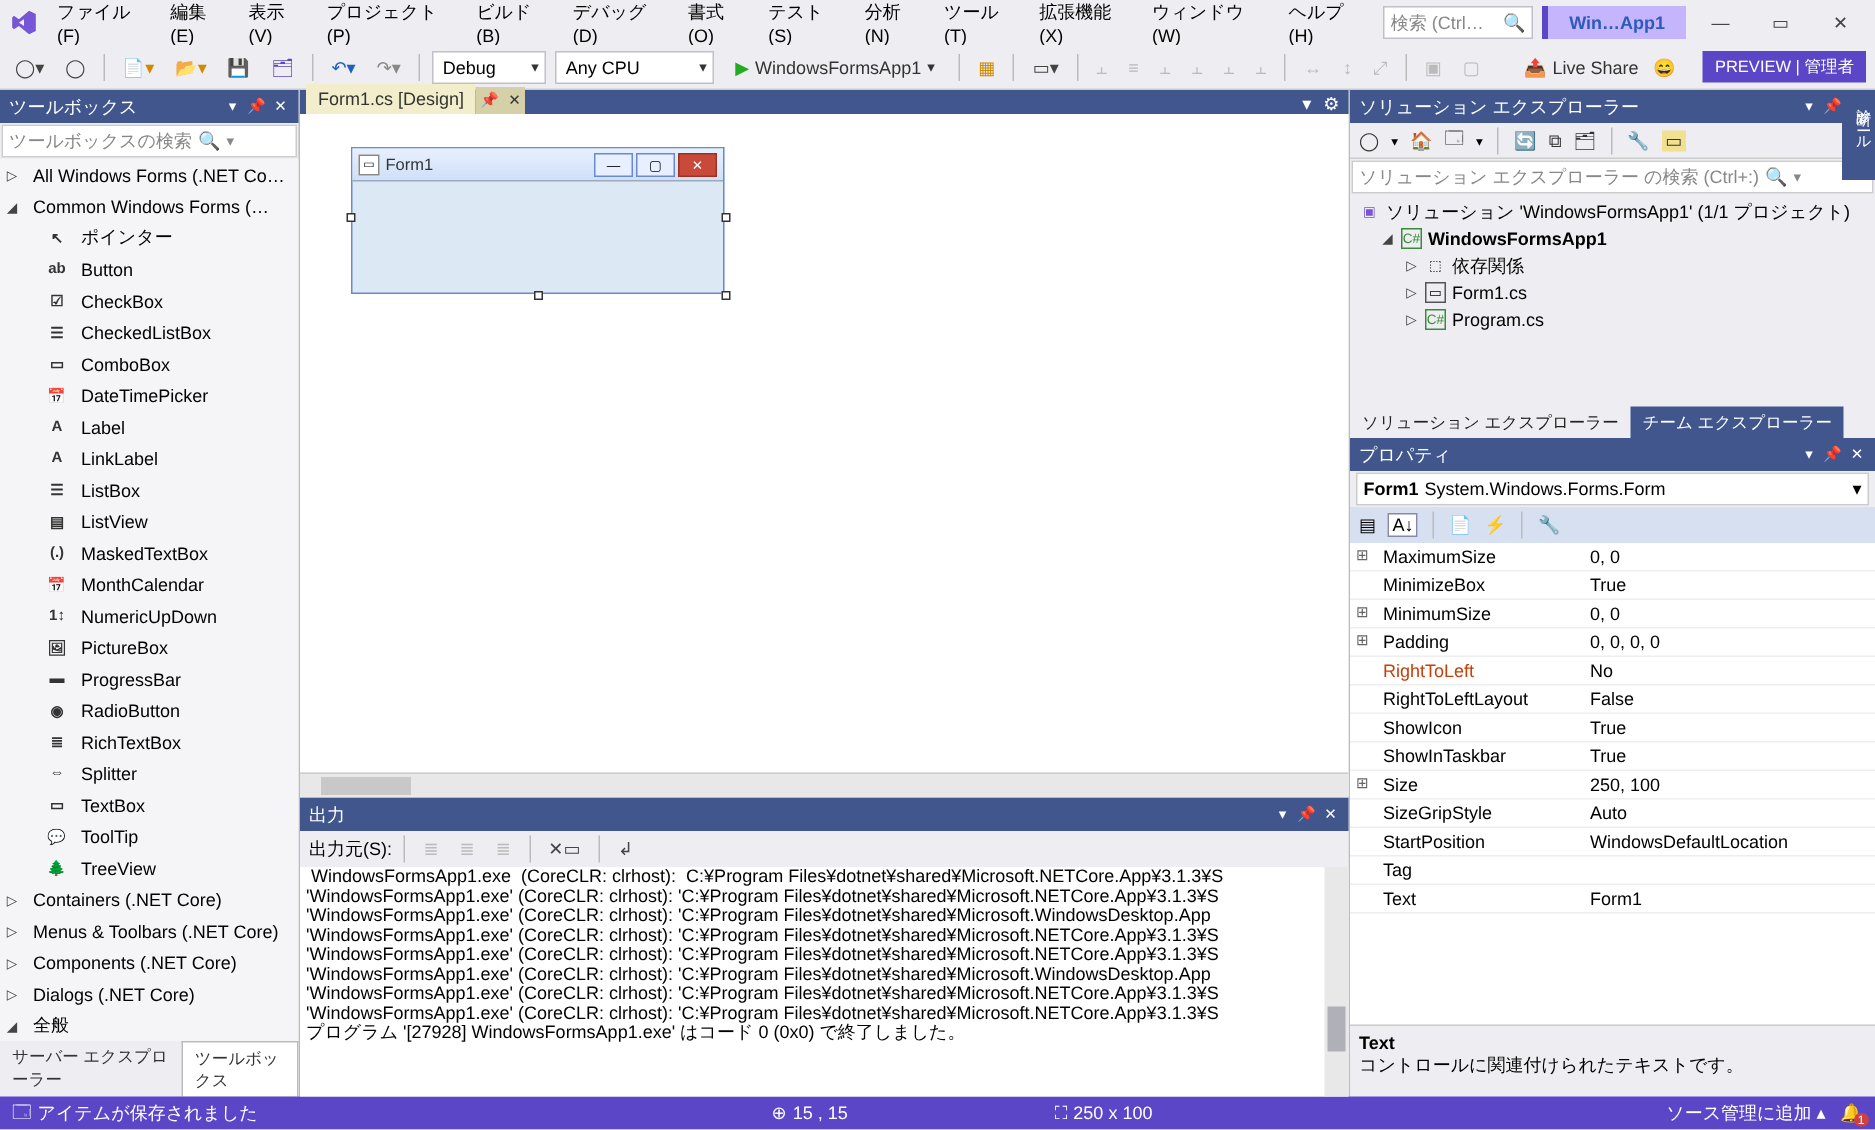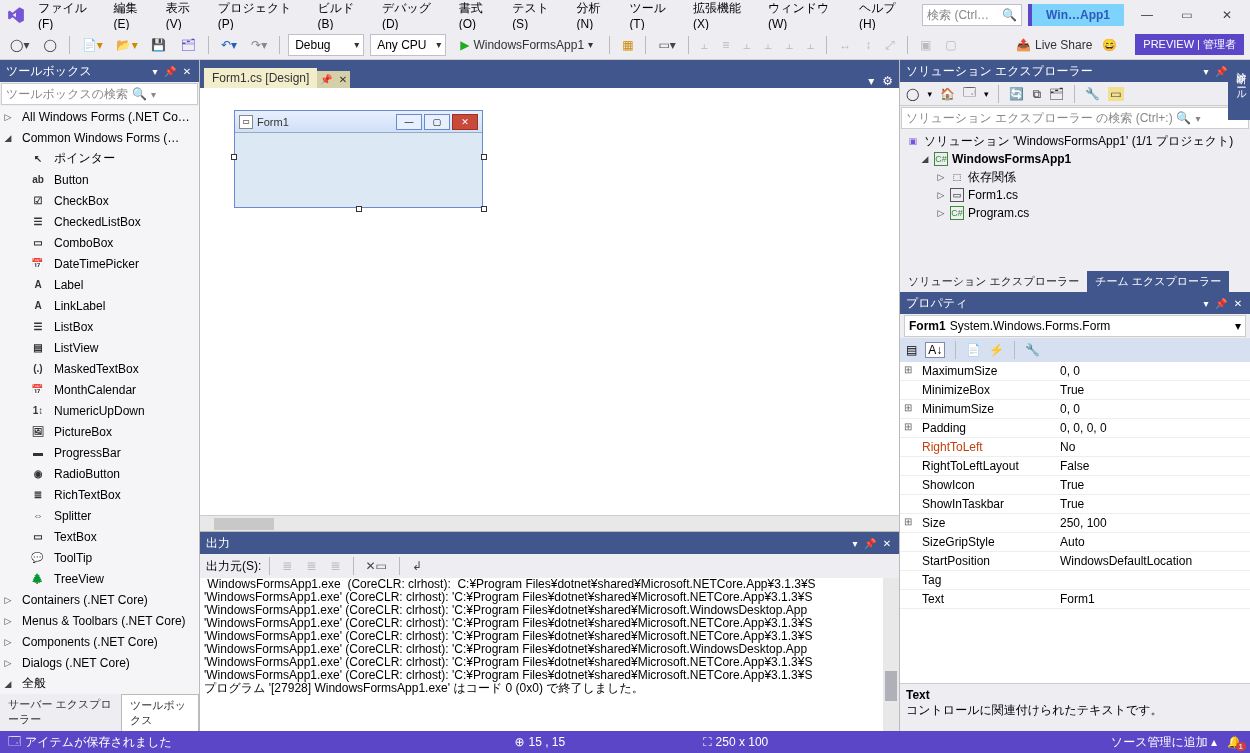--- a/index.html
+++ b/index.html
@@ -6,21 +6,21 @@
 html, body { width: 1250px; height: 753px; overflow: hidden; background: #eeeef2; }
 .root { display: flex; flex-direction: column; width: 100%; height: 100%; }
 
 
 .titlebar { height: 30px; background: #eeeef2; display: flex; align-items: center; padding: 0 6px; gap: 6px; }
 .vs-logo { width: 20px; height: 20px; display: flex; align-items: center; justify-content: center; }
 .menubar { display: flex; gap: 2px; flex: 1; }
 .menu-item { padding: 4px 6px; cursor: default; }
 .search-box { width: 100px; height: 22px; border: 1px solid #c0c0c8; background: #fff; display: flex; align-items: center; padding: 0 4px; color: #888; }
 .search-box .mag { margin-left: auto; color: #333; }
-.title-project { background: #7dd3fc; border-left: 4px solid #5a46c7; padding: 2px 14px; color: #2e5aba; font-weight: 600; height: 22px; display: flex; align-items: center; }
+.title-project { background: #c4b5fd; border-left: 4px solid #5a46c7; padding: 2px 14px; color: #2e5aba; font-weight: 600; height: 22px; display: flex; align-items: center; }
 .win-btn { width: 34px; height: 22px; display: flex; align-items: center; justify-content: center; color: #444; }
 
 
 .maintoolbar { height: 30px; background: #eeeef2; display: flex; align-items: center; gap: 6px; padding: 0 6px; border-bottom: 1px solid #ccc; }
 .tb-sep { width: 1px; height: 18px; background: #bbb; margin: 0 2px; }
 .tb-btn { padding: 2px 4px; display: flex; align-items: center; gap: 2px; color: #444; }
 .combo { height: 22px; border: 1px solid #c0c0c8; background: #fff; padding: 0 18px 0 6px; display:flex;align-items:center; position:relative; }
 .combo::after { content:"▾"; position:absolute; right:4px; font-size:10px; color:#333;}
 .start-btn { display:flex;align-items:center;gap:4px;padding:0 8px;height:22px; color:#333; }
 .start-btn .tri { color:#22aa22; }
@@ -42,21 +42,21 @@
 .tbx-item.group { padding-left:2px;}
 .tbx-chev { width:12px;text-align:center;font-size:9px;color:#444;}
 .tbx-ico { width:16px; height:14px; display:flex;align-items:center;justify-content:center; font-size:10px; color:#5a46c7; font-weight:bold; border:1px solid #8a7ad0; border-radius:2px;}
 .tbx-ico.plain{border:none;color:#333;}
 .bottom-tabs { display:flex; background:#eeeef2;}
 .bottom-tab { padding:3px 8px; font-size:11px; color:#333;}
 .bottom-tab.active { background:#fff; border:1px solid #bbb; border-bottom:none;}
 
 
 .center { flex:1; display:flex; flex-direction:column; min-width:0; border-right:1px solid #bbb;}
-.doctab-strip { height:28px; background:#40568d; display:flex; align-items:flex-end; padding-left:4px; position:relative;}
+.doctab-strip { height:16px; background:#40568d; display:flex; align-items:flex-end; padding-left:4px; position:relative;}
 .doctab { background:#f2eecb; padding:3px 8px; display:flex;align-items:center;gap:6px; font-size:11px;color:#333;}
 .tab-pin { background:#d6d0a8; padding:3px 3px;font-size:10px;color:#333;}
 .doctab-strip .right-ico {margin-left:auto;color:#fff;padding:0 6px;font-size:11px;display:flex;gap:8px;}
 .design-surface { flex:1; background:#fff; position:relative; overflow:hidden;}
 .form-win { position:absolute; left:34px; top:22px; width:249px; height:98px; border:1px solid #6a8ad0; background:#dce8f4;}
 .form-titlebar { height:22px; background:linear-gradient(#e8f0ff,#cfe0f8); border-bottom:1px solid #9ab; display:flex;align-items:center;padding:0 4px;gap:4px;}
 .form-titlebar .caption{font-size:11px;color:#333;}
 .form-ico {width:14px;height:14px;border:1px solid #888;background:#fff;font-size:8px;display:flex;align-items:center;justify-content:center;}
 .form-btns{margin-left:auto;display:flex;gap:2px;}
 .fbtn{width:26px;height:16px;border:1px solid #6a8ad0;background:#e8f0ff;display:flex;align-items:center;justify-content:center;font-size:9px;}
@@ -161,21 +161,21 @@
     <span class="tb-btn" style="color:#d08a00;">📂▾</span>
     <span class="tb-btn" style="color:#5a46c7;">💾</span>
     <span class="tb-btn" style="color:#5a46c7;">🗂</span>
     <span class="tb-sep"></span>
     <span class="tb-btn" style="color:#2060c0;">↶▾</span>
     <span class="tb-btn" style="color:#888;">↷▾</span>
     <span class="tb-sep"></span>
     <div class="combo" style="width:76px">
         <span>Debug</span>
       </div>
-    <div class="combo" style="width:76px">
+    <div class="combo" style="width:106px">
         <span>Any CPU</span>
       </div>
     <div class="start-btn">
         <span class="tri">▶</span>
         <span>WindowsFormsApp1</span>
         <span style="font-size:10px;">▾</span>
       </div>
     <span class="tb-sep"></span>
     <span class="tb-btn" style="color:#d08a00;">▦</span>
     <span class="tb-sep"></span>

